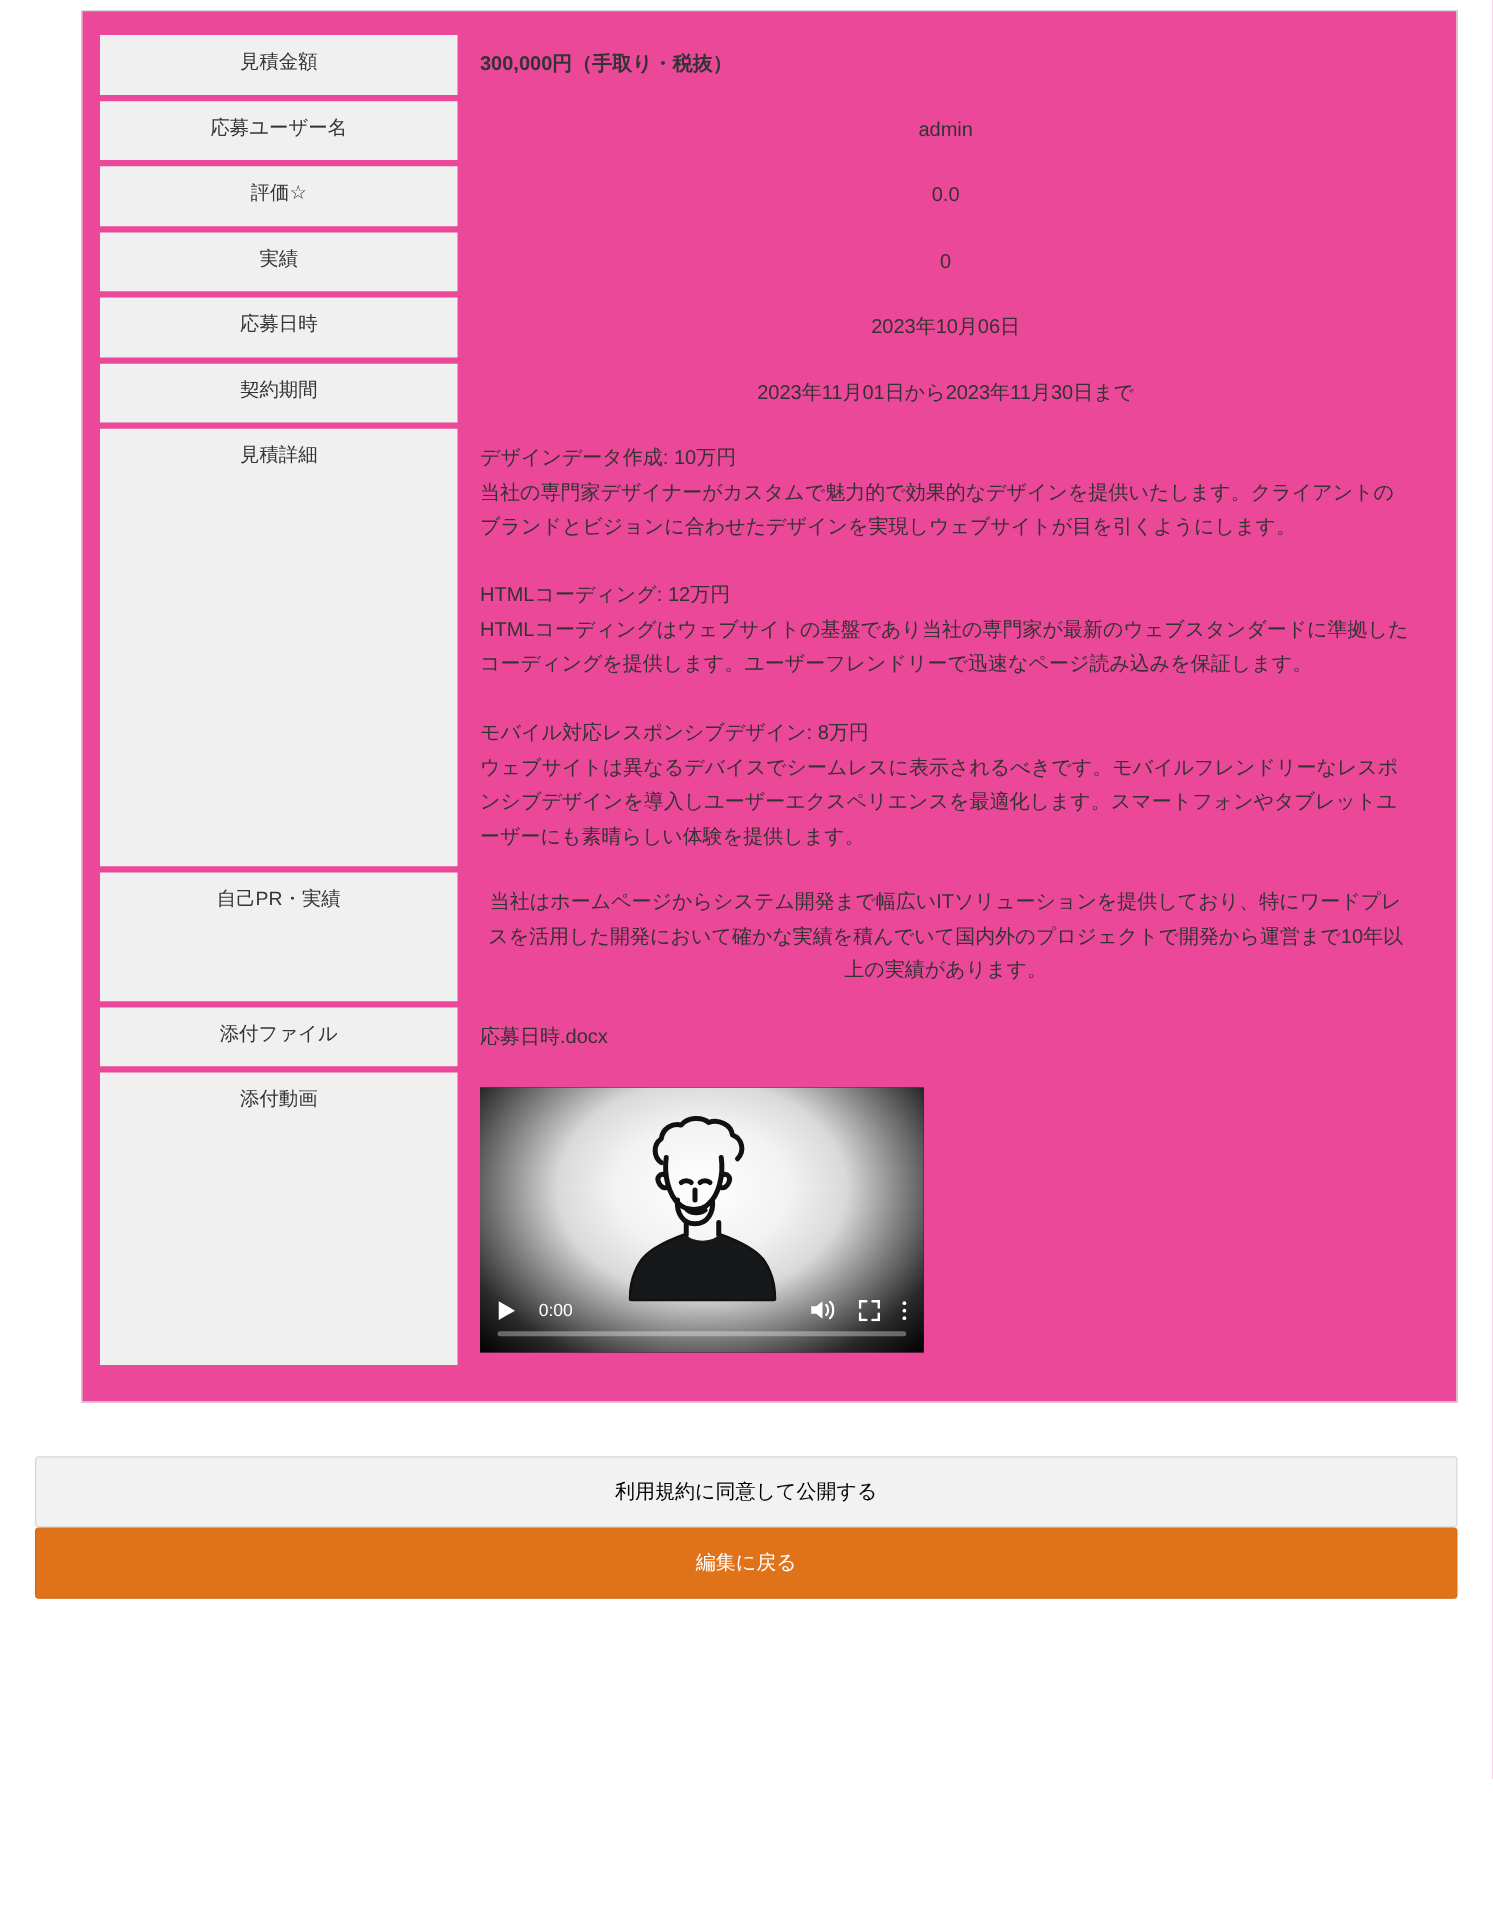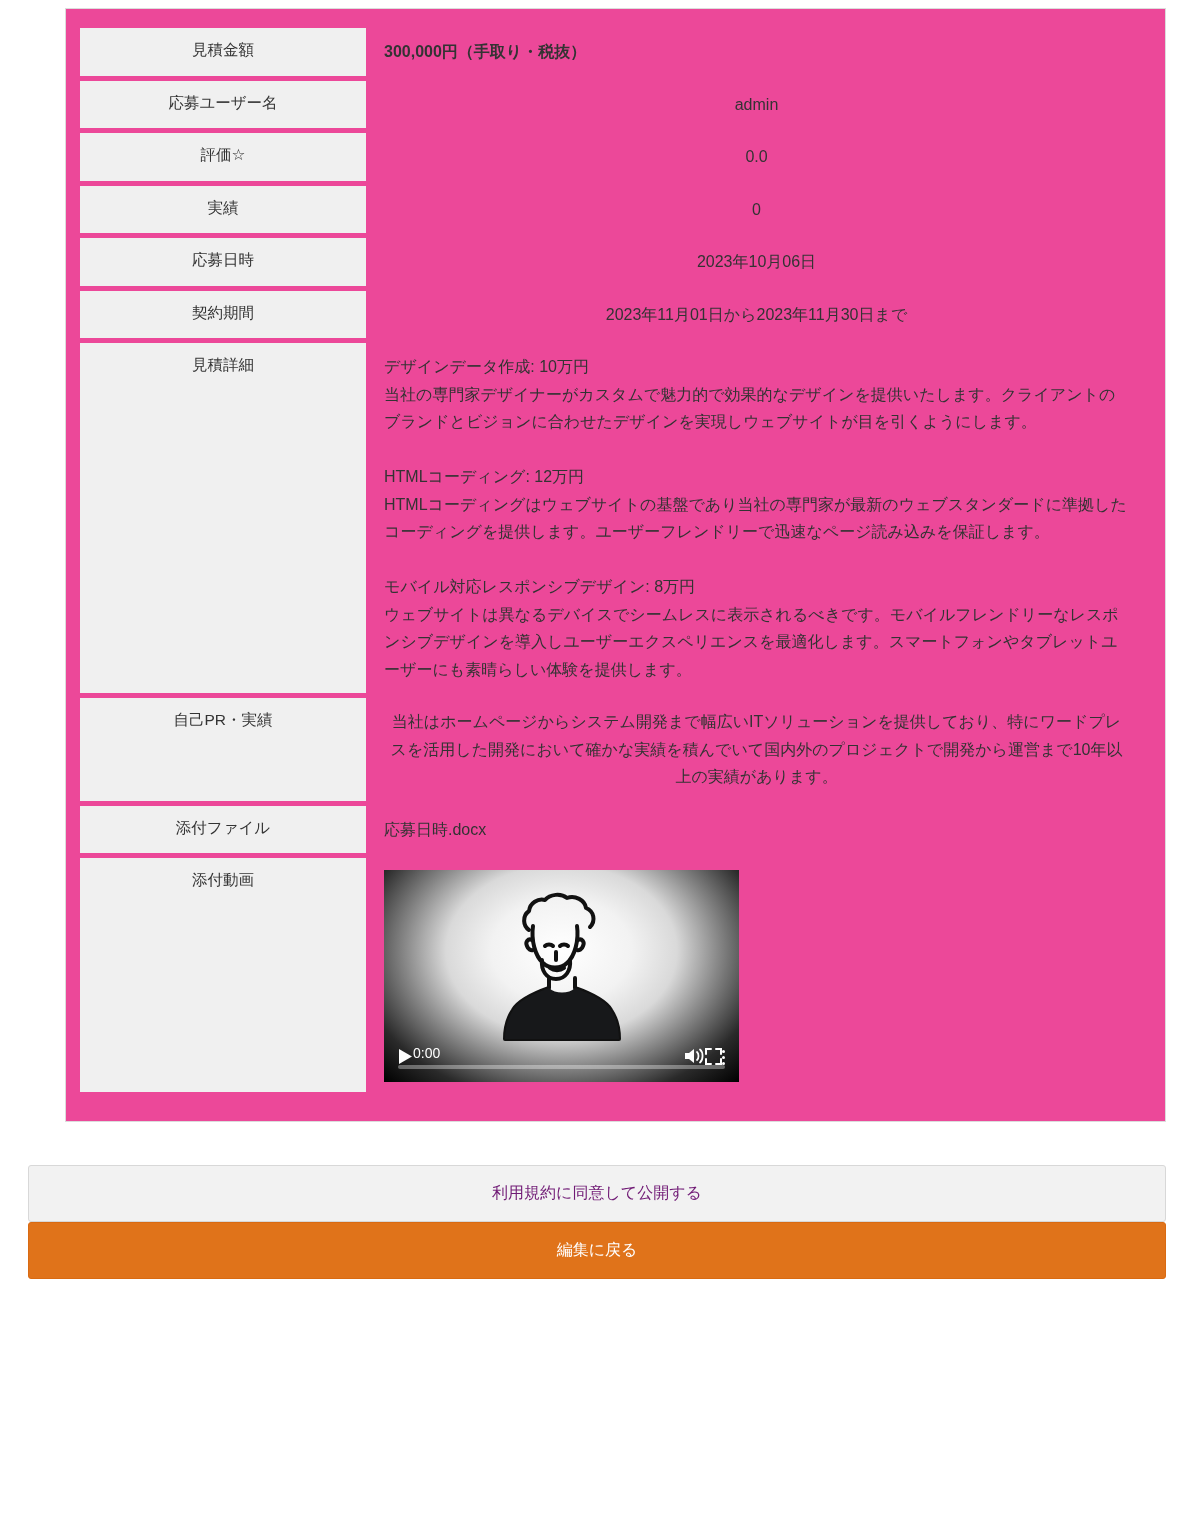--- a/index.html
+++ b/index.html
@@ -83,21 +83,22 @@
     position: absolute;
     left: 0; right: 0; bottom: 0;
     height: 64px;
     padding: 0 14px;
     display: flex;
     flex-direction: column;
     justify-content: flex-end;
   }
   .ctrl-row {
     display: flex;
-    align-items: flex-end;
+    align-items: center;
+    gap: 18px;
     height: 34px;
   }
   .ctrl-row .spacer { flex: 1; }
   .ctrl-icon {
     color: #ffffff;
     fill: #ffffff;
     display: inline-flex;
     align-items: center;
     justify-content: center;
     cursor: pointer;
@@ -139,21 +140,21 @@
     text-align: center;
     font-size: 16px;
     border-radius: 3px;
     cursor: pointer;
     font-family: "Liberation Sans", sans-serif;
   }
   .btn-secondary {
     margin-top: 43px;
     background: #f2f2f2;
     border: 1px solid #d8d8d8;
-    color: #701a75;
+    color: #000000;
     padding: 17px 10px;
   }
   .btn-primary {
     margin-top: 0;
     background: #e0731a;
     border: 1px solid #d96a12;
     color: #ffffff;
     padding: 17px 10px;
     margin-bottom: 26px;
   }

